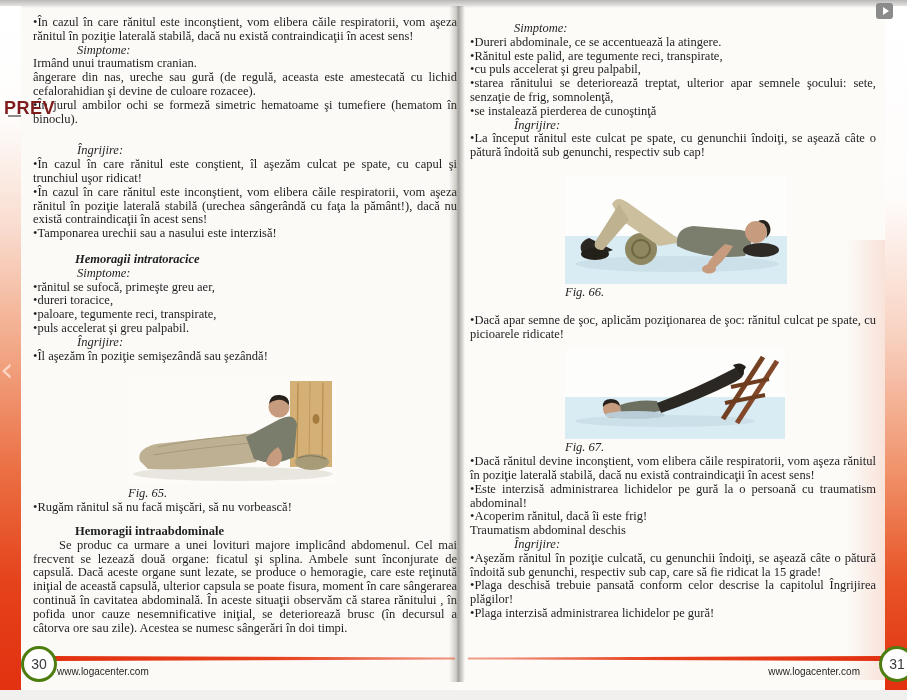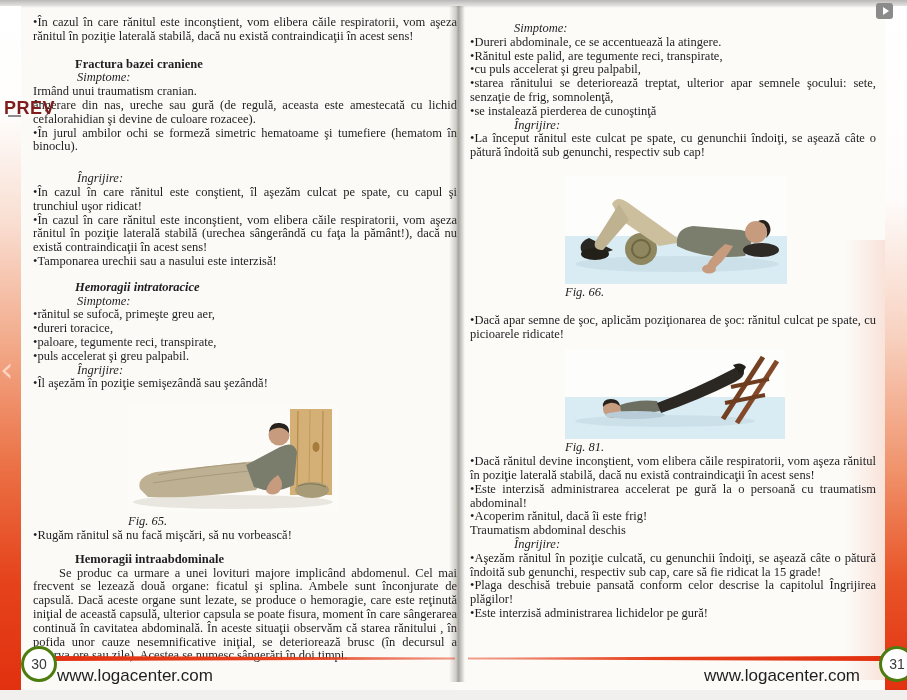--- a/index.html
+++ b/index.html
@@ -53,40 +53,39 @@
         display:flex;align-items:center;justify-content:center;z-index:5;}
   .circle-left{left:21px;top:646px;}
   .circle-right{left:879px;top:646px;}
   .fline{position:absolute;height:5px;z-index:4;}
   .fline-left{left:50px;top:656px;width:405px;
         background:linear-gradient(to right,#e23110,#e6401c 55%,rgba(230,70,35,0.55));
         clip-path:polygon(0 0,100% 32%,100% 68%,0 100%);}
   .fline-right{left:468px;top:656px;width:414px;
         background:linear-gradient(to left,#e23110,#e6401c 55%,rgba(230,70,35,0.5));
         clip-path:polygon(0 32%,100% 0,100% 100%,0 68%);}
-  .url{position:absolute;font-family:"Liberation Sans",sans-serif;font-size:17px;color:#1f1f1f;z-index:5;}
+  .url{position:absolute;font-family:"Liberation Sans",sans-serif;font-size:10px;color:#1f1f1f;z-index:5;}
   .url-left{left:57px;top:666px;}
   .url-right{left:700px;top:666px;width:160px;text-align:right;}
 </style>
 </head>
 <body>
 
 <div class="screen">
 
   <div class="page page-left"></div>
   <div class="page page-right"></div>
   <div class="scan-edge-top"></div>
   <div class="scan-edge-bottom"></div>
   <div class="bar-left"></div>
   <div class="bar-right"></div>
   <div class="curl-shadow"></div>
 
   <div class="body-col body-left">
     <p class="b">•În cazul în care rănitul este inconştient, vom elibera căile respiratorii, vom aşeza rănitul în poziţie laterală stabilă, dacă nu există contraindicaţii în acest sens!</p>
-    <p class="h mt14">Fractura bazei craniene</p>
     <p class="s">Simptome:</p>
     <p>Irmând unui traumatism cranian.</p>
     <p class="b">ângerare din nas, ureche sau gură (de regulă, aceasta este amestecată cu lichid cefalorahidian şi devine de culoare rozacee).</p>
     <p class="b">•În jurul ambilor ochi se formeză simetric hematoame şi tumefiere (hematom în binoclu).</p>
     <p class="s mt18">Îngrijire:</p>
     <p class="b">•În cazul în care  rănitul este conştient, îl aşezăm culcat pe spate, cu capul şi trunchiul uşor ridicat!</p>
     <p class="b">•În cazul în care rănitul este inconştient, vom elibera căile respiratorii, vom aşeza rănitul în poziţie laterală stabilă (urechea sângerândă cu faţa la pământ!), dacă nu există contraindicaţii în acest sens!</p>
     <p class="b">•Tamponarea urechii sau a nasului este interzisă!</p>
     <p class="h mt12">Hemoragii intratoracice</p>
     <p class="s">Simptome:</p>
@@ -166,31 +165,31 @@
         <line x1="172" y1="74" x2="212" y2="12" stroke="#84492a" stroke-width="5"></line>
         <line x1="166" y1="38" x2="204" y2="30" stroke="#6e3d1f" stroke-width="4"></line>
         <line x1="160" y1="54" x2="200" y2="46" stroke="#6e3d1f" stroke-width="4"></line>
         <circle cx="47" cy="60" r="9" fill="#c79b7e"></circle>
         <path d="M38,58 Q37,50 46,50 Q54,50 55,57 Q50,53 45,54 Q40,55 38,58 Z" fill="#26211b"></path>
         <path d="M55,56 Q72,50 92,52 L96,62 Q74,66 56,64 Z" fill="#6d7060"></path>
         <path d="M92,54 Q130,40 168,20 Q176,15 179,22 Q180,28 170,33 Q132,52 96,64 Z" fill="#2b2722"></path>
         <path d="M168,16 Q176,12 181,18 L176,26 Z" fill="#232019"></path>
         <ellipse cx="70" cy="66" rx="30" ry="4" fill="#b9cdd8"></ellipse>
       </svg>
-      <div class="cap">Fig. 81.</div>
+      <div class="cap">Fig. 67.</div>
     </div>
 
     <p class="b">•Dacă rănitul devine inconştient, vom elibera căile respiratorii, vom aşeza rănitul în poziţie laterală stabilă, dacă nu există contraindicaţii în acest sens!</p>
-    <p class="b">•Este interzisă administrarea accelerat pe gură la o persoană cu traumatism abdominal!</p>
+    <p class="b">•Este interzisă administrarea lichidelor pe gură la o persoană cu traumatism abdominal!</p>
     <p class="b">•Acoperim rănitul, dacă îi este frig!</p>
     <p>Traumatism abdominal deschis</p>
     <p class="s">Îngrijire:</p>
     <p class="b">•Aşezăm rănitul în poziţie culcată, cu genunchii îndoiţi, se aşează câte o pătură îndoită sub genunchi, respectiv sub cap, care să fie ridicat la 15 grade!</p>
     <p class="b">•Plaga deschisă trebuie pansată conform celor descrise la capitolul Îngrijirea plăgilor!</p>
-    <p class="b">•Este interzisă administrarea lichidelor pe gură!</p>
+    <p class="b">•Plaga interzisă administrarea lichidelor pe gură!</p>
   </div>
 
   <div class="seam"></div>
   <div class="seam-top"></div>
 
   <div class="fline fline-left"></div>
   <div class="fline fline-right"></div>
   <div class="circle circle-left">
       <span>30</span>
     </div>

